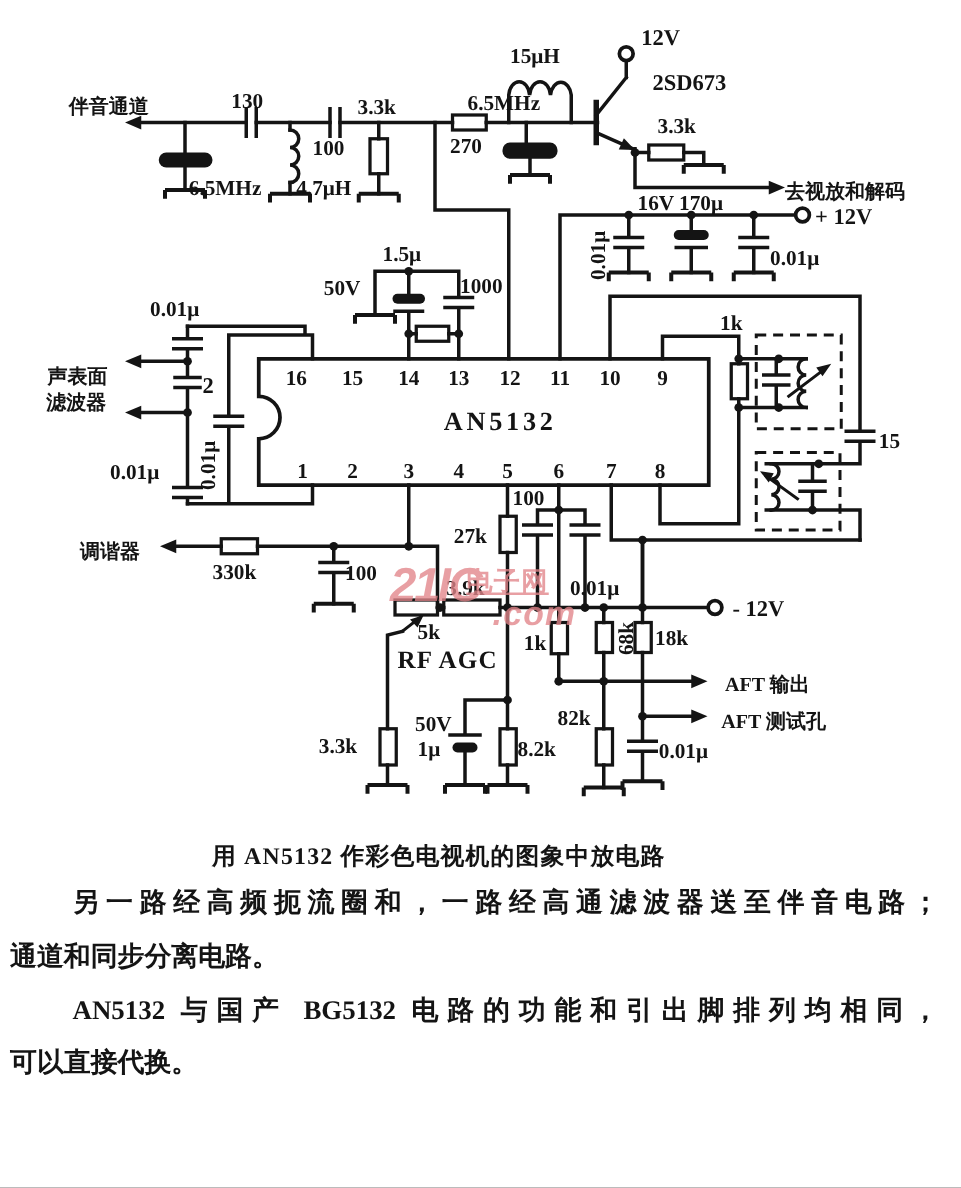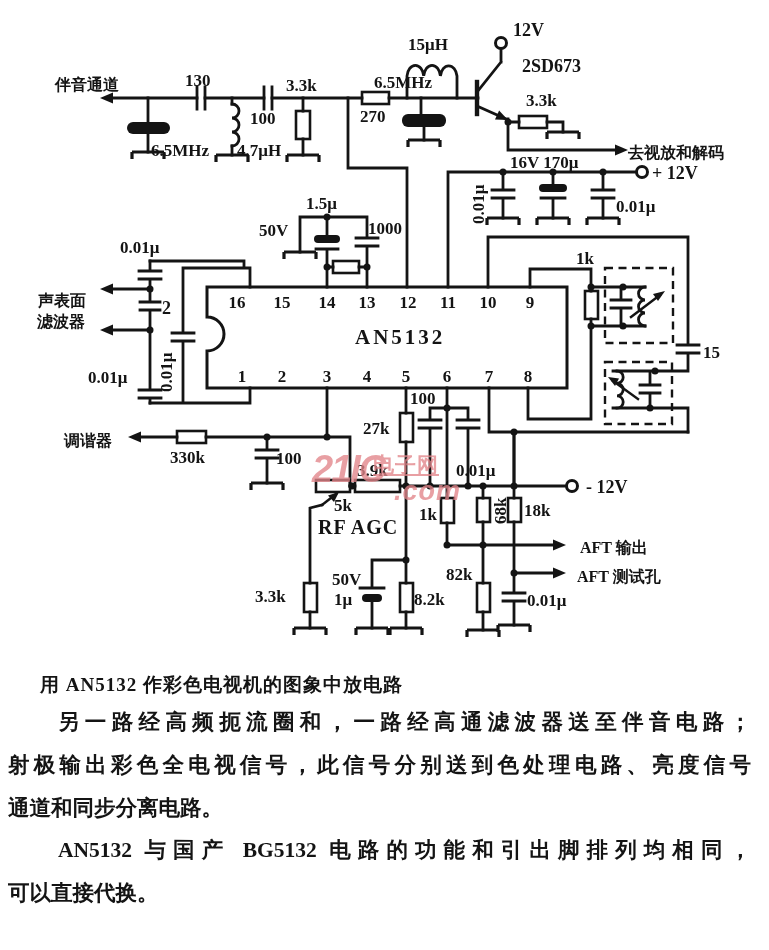--- a/index.html
+++ b/index.html
@@ -13,22 +13,22 @@
   .dot{fill:#141414;stroke:none;}
   .term{fill:#fff;stroke:#141414;stroke-width:3;}
   .dash{stroke:#141414;stroke-width:2.4;fill:none;stroke-dasharray:8 5.5;}
   .gnd{stroke:#141414;stroke-width:3.2;fill:none;}
   .lbl{font-size:17px;font-weight:600;}
   .cjk{font-size:16px;font-weight:700;}
   .s18{font-size:18px;font-weight:700;}
   .pin{font-size:17px;font-weight:600;text-anchor:middle;}
   .icname{font-size:21px;font-weight:700;letter-spacing:3px;}
   .agc{font-size:20px;font-weight:700;letter-spacing:1px;}
-  #caption{position:absolute;left:0;top:672px;width:702px;
-           font-size:19px;font-weight:700;letter-spacing:1px;padding-left:40px;}
+  #caption{position:absolute;left:0;top:672px;width:702px;text-align:center;
+           font-size:19px;font-weight:700;letter-spacing:1px;}
   #bodytext{position:absolute;left:0;top:701px;width:769px;padding:0;font-size:21.5px;
             font-weight:600;line-height:42.8px;}
   .bl{padding:0 18px 0 8px;text-align:justify;}
   .bl.full{text-align-last:justify;}
   .bl.ind{text-indent:50px;}
   #watermark{position:absolute;left:312px;top:446px;width:170px;height:70px;opacity:.78;
              pointer-events:none;color:#e2858a;font-family:"Liberation Sans","DejaVu Sans",sans-serif;}
   #wm-brand{position:absolute;left:0;top:2px;font-size:38px;font-weight:800;font-style:italic;letter-spacing:-2px;text-align:center;}
   #wm-cn{position:absolute;left:61px;top:5px;font-size:21px;font-weight:700;letter-spacing:1px;text-decoration:underline;}
   #wm-com{position:absolute;left:34px;top:30px;font-size:27px;font-weight:700;font-style:italic;letter-spacing:1px;margin-left:48px;}
@@ -285,19 +285,18 @@
   <span id="wm-cn">电子网</span>
   <span id="wm-com">.com</span>
 </div>
 
 
 <div id="caption">用 AN5132 作彩色电视机的图象中放电路</div>
 
 
 <div id="bodytext">
   <div class="bl full ind">另一路经高频扼流圈和，一路经高通滤波器送至伴音电路；</div>
-  <div class="bl full">射极输出彩色全电视信号，此信号分别送到色处理电路、亮度信号</div>
   <div class="bl">通道和同步分离电路。</div>
   <div class="bl full ind">AN5132 与国产 BG5132 电路的功能和引出脚排列均相同，</div>
   <div class="bl">可以直接代换。</div>
 </div>
 
 </div>
 
 </body></html>

